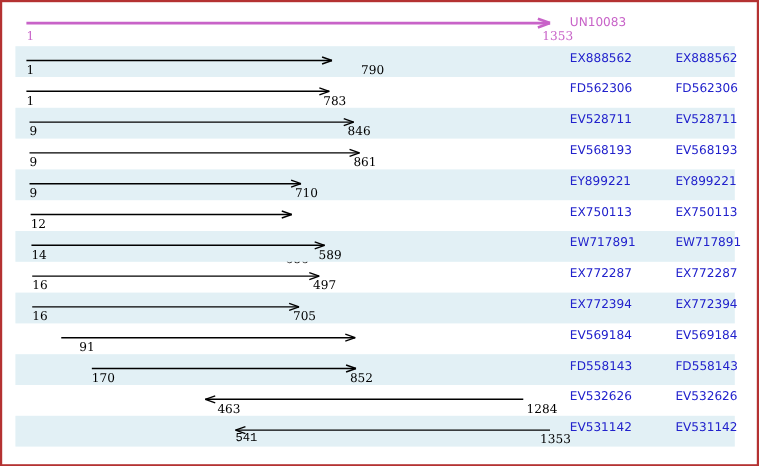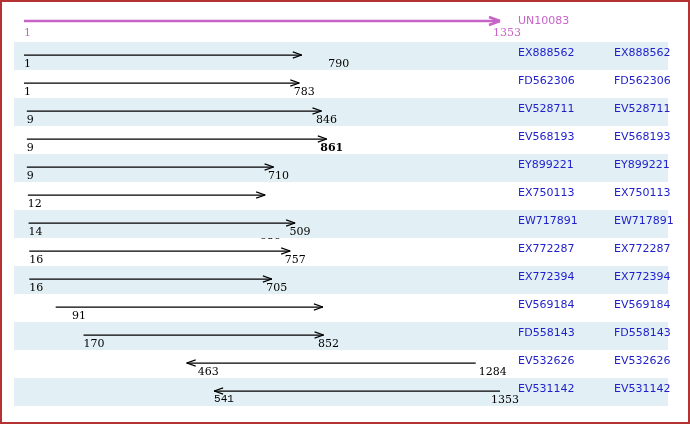--- a/index.html
+++ b/index.html
@@ -97,21 +97,21 @@
         <span class="acc acc2">EV528711</span>
       </div>
       <div class="row">
         <div class="row-bg"></div>
         <svg class="row-svg">
           <line x1="24.816568047337277" y1="13" x2="324.78106508875743" y2="13" stroke="#000000" stroke-width="1.25"></line>
           <line x1="324.78106508875743" y1="13" x2="315.78106508875743" y2="9.8" stroke="#000000" stroke-width="1.25"></line>
           <line x1="324.78106508875743" y1="13" x2="315.78106508875743" y2="16.2" stroke="#000000" stroke-width="1.25"></line>
         </svg>
         <span class="num" style="left: 24.8166px;">9</span>
-        <span class="num end-centered" style="left: 329.781px; font-weight: bold;">861</span>
+        <span class="num end-centered" style="left: 329.781px;">861</span>
         <span class="acc acc1">EV568193</span>
         <span class="acc acc2">EV568193</span>
       </div>
       <div class="row alt">
         <div class="row-bg"></div>
         <svg class="row-svg">
           <line x1="24.816568047337277" y1="13" x2="271.6183431952663" y2="13" stroke="#000000" stroke-width="1.25"></line>
           <line x1="271.6183431952663" y1="13" x2="262.6183431952663" y2="9.8" stroke="#000000" stroke-width="1.25"></line>
           <line x1="271.6183431952663" y1="13" x2="262.6183431952663" y2="16.2" stroke="#000000" stroke-width="1.25"></line>
         </svg>
@@ -133,33 +133,33 @@
         <span class="acc acc2">EX750113</span>
       </div>
       <div class="row alt">
         <div class="row-bg"></div>
         <svg class="row-svg">
           <line x1="26.576923076923077" y1="13" x2="293.094674556213" y2="13" stroke="#000000" stroke-width="1.25"></line>
           <line x1="293.094674556213" y1="13" x2="284.094674556213" y2="9.8" stroke="#000000" stroke-width="1.25"></line>
           <line x1="293.094674556213" y1="13" x2="284.094674556213" y2="16.2" stroke="#000000" stroke-width="1.25"></line>
         </svg>
         <span class="num" style="left: 26.5769px;">14</span>
-        <span class="num end-centered" style="left: 298.095px;">509</span>
+        <span class="num end-centered" style="left: 298.095px;">589</span>
         <span class="acc acc1">EW717891</span>
         <span class="acc acc2">EW717891</span>
       </div>
       <div class="row">
         <div class="row-bg"></div>
         <svg class="row-svg">
           <line x1="27.281065088757398" y1="13" x2="288.1656804733728" y2="13" stroke="#000000" stroke-width="1.25"></line>
           <line x1="288.1656804733728" y1="13" x2="279.1656804733728" y2="9.8" stroke="#000000" stroke-width="1.25"></line>
           <line x1="288.1656804733728" y1="13" x2="279.1656804733728" y2="16.2" stroke="#000000" stroke-width="1.25"></line>
         </svg>
         <span class="num" style="left: 27.2811px;">16</span>
-        <span class="num end-centered" style="left: 293.166px;">757</span>
+        <span class="num end-centered" style="left: 293.166px;">497</span>
         <span class="acc acc1">EX772287</span>
         <span class="acc acc2">EX772287</span>
       </div>
       <div class="row alt">
         <div class="row-bg"></div>
         <svg class="row-svg">
           <line x1="27.281065088757398" y1="13" x2="269.85798816568047" y2="13" stroke="#000000" stroke-width="1.25"></line>
           <line x1="269.85798816568047" y1="13" x2="260.85798816568047" y2="9.8" stroke="#000000" stroke-width="1.25"></line>
           <line x1="269.85798816568047" y1="13" x2="260.85798816568047" y2="16.2" stroke="#000000" stroke-width="1.25"></line>
         </svg>

